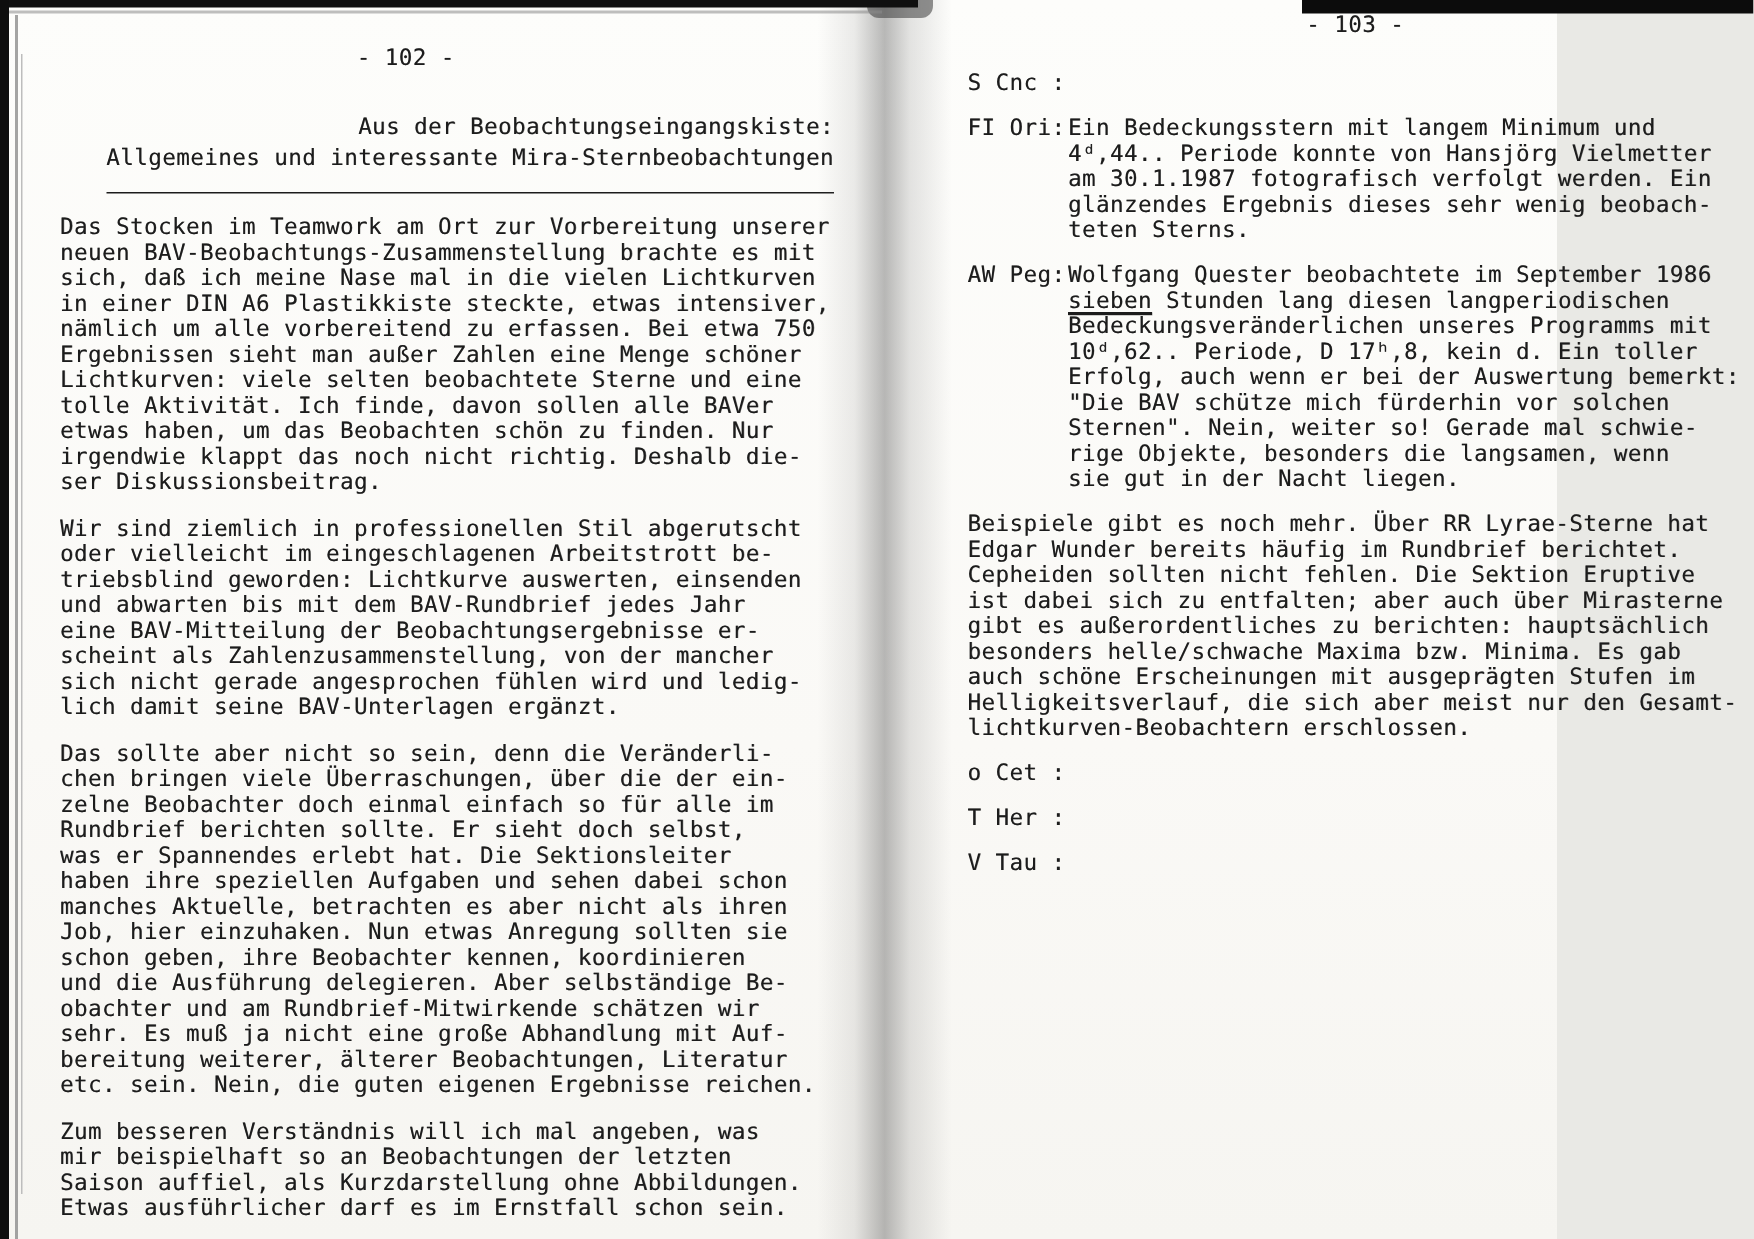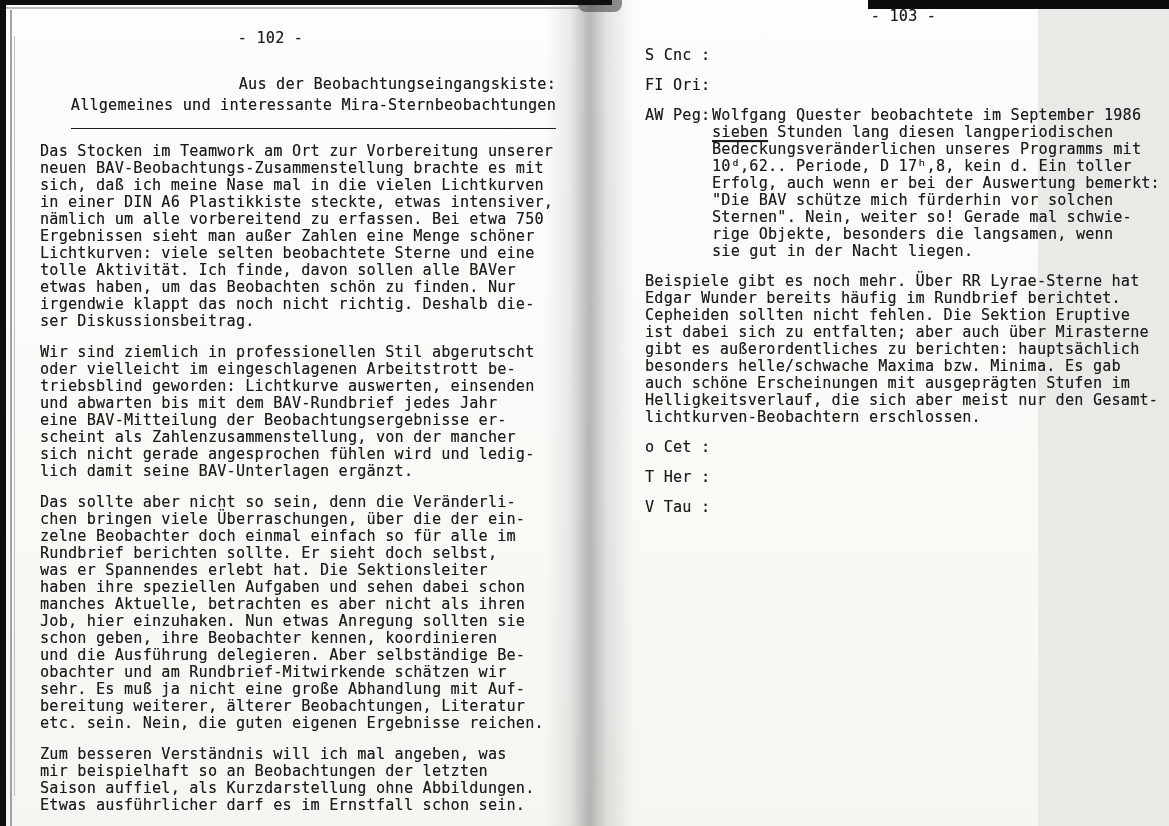--- a/index.html
+++ b/index.html
@@ -58,20 +58,21 @@
 
   <div class="page page-right">
     <div class="pagenum">- 103 -</div>
 
     <div class="entry first-entry">
       <div class="entry-label">S Cnc :</div>
     </div>
 
     <div class="entry">
       <div class="entry-label">FI Ori:</div>
+      <div class="entry-text">Ein Bedeckungsstern mit langem Minimum und<br>4ᵈ,44.. Periode konnte von Hansjörg Vielmetter<br>am 30.1.1987 fotografisch verfolgt werden. Ein<br>glänzendes Ergebnis dieses sehr wenig beobach-<br>teten Sterns.</div>
     </div>
 
     <div class="entry">
       <div class="entry-label">AW Peg:</div>
       <div class="entry-text"><span>Wolfgang Quester beobachtete im September 1986</span><br><span class="uword">sieben</span><span> Stunden lang diesen langperiodischen</span><br><span>Bedeckungsveränderlichen unseres Programms mit<br>10ᵈ,62.. Periode, D 17ʰ,8, kein d. Ein toller<br>Erfolg, auch wenn er bei der Auswertung bemerkt:<br>"Die BAV schütze mich fürderhin vor solchen<br>Sternen". Nein, weiter so! Gerade mal schwie-<br>rige Objekte, besonders die langsamen, wenn<br>sie gut in der Nacht liegen.</span></div>
     </div>
 
     <p class="para">Beispiele gibt es noch mehr. Über RR Lyrae-Sterne hat<br>Edgar Wunder bereits häufig im Rundbrief berichtet.<br>Cepheiden sollten nicht fehlen. Die Sektion Eruptive<br>ist dabei sich zu entfalten; aber auch über Mirasterne<br>gibt es außerordentliches zu berichten: hauptsächlich<br>besonders helle/schwache Maxima bzw. Minima. Es gab<br>auch schöne Erscheinungen mit ausgeprägten Stufen im<br>Helligkeitsverlauf, die sich aber meist nur den Gesamt-<br>lichtkurven-Beobachtern erschlossen.</p>
 
     <div class="entry">

